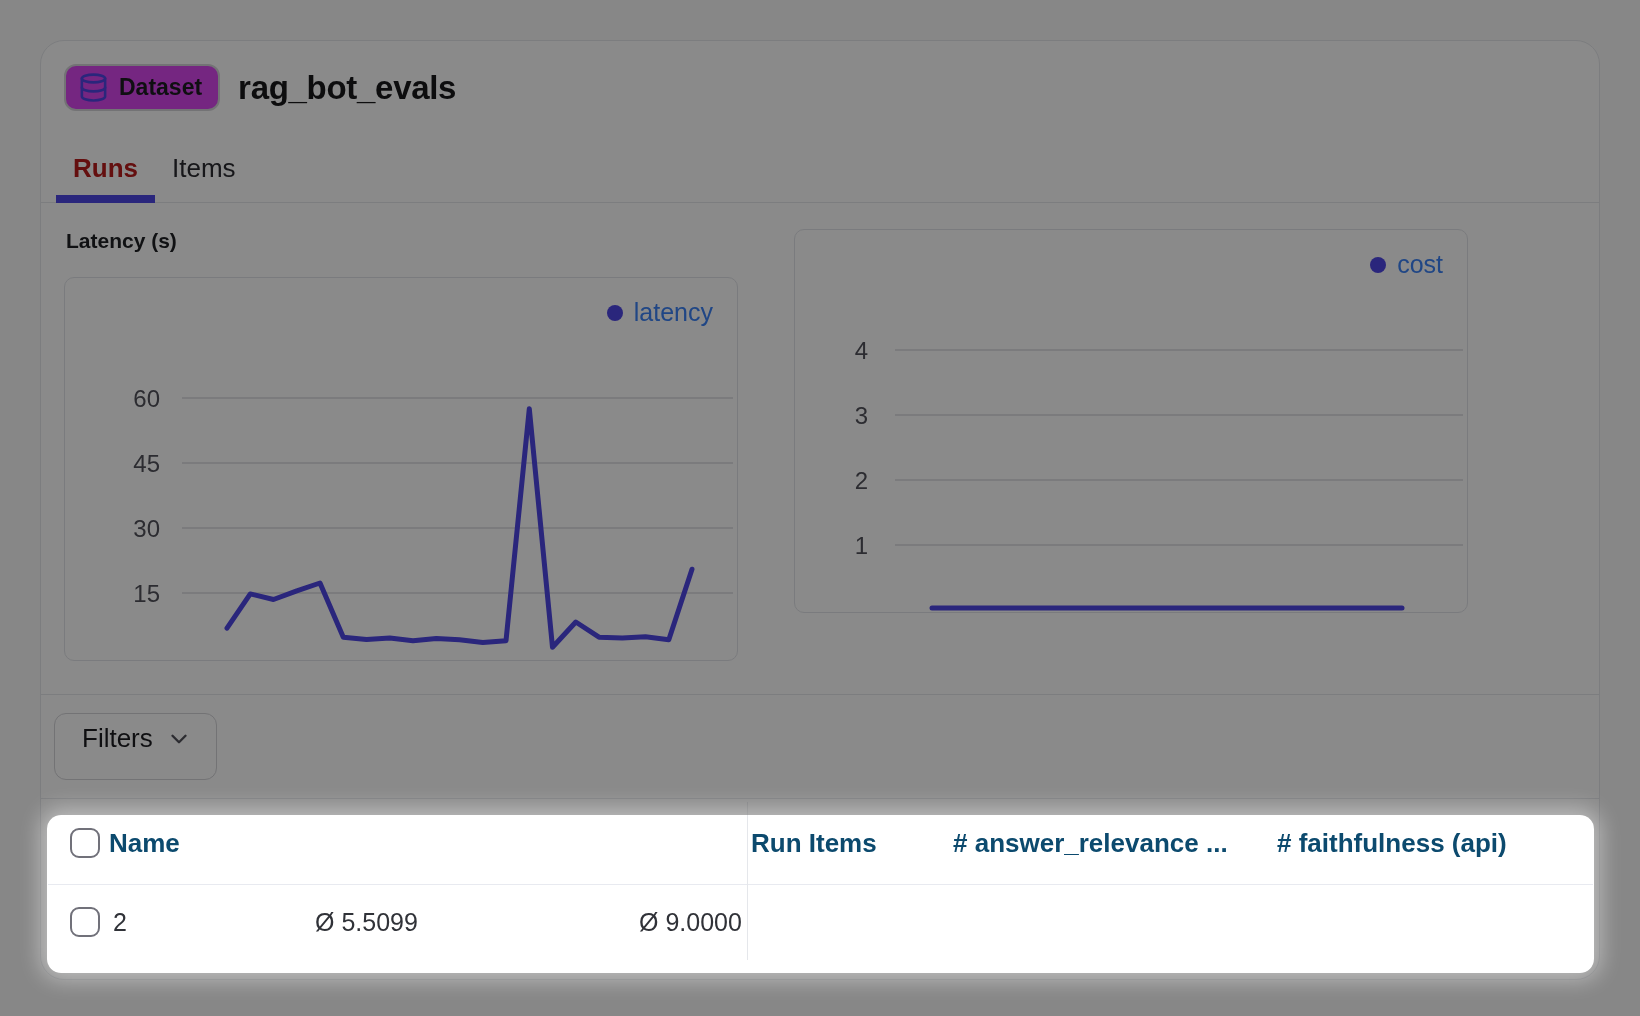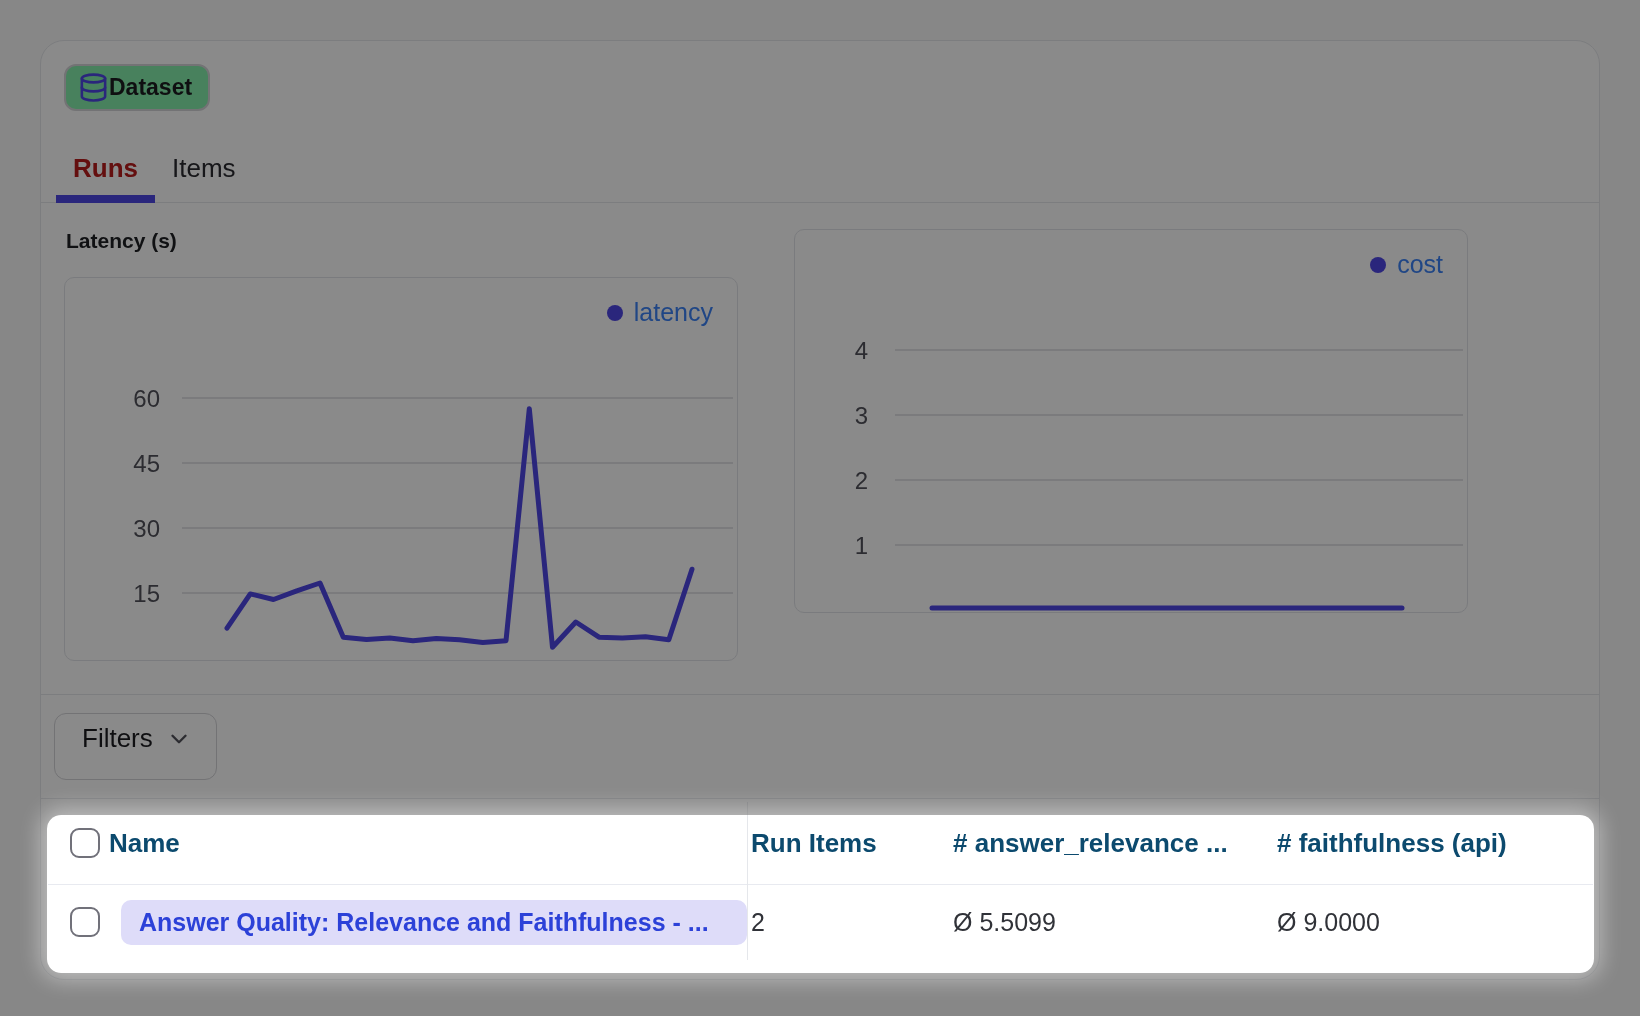--- a/index.html
+++ b/index.html
@@ -9,23 +9,23 @@
   .page { position:absolute; inset:0; }
 
   .card {
     position:absolute; left:40px; top:40px; width:1560px; height:940px;
     background:#ffffff; border:1px solid #e5e7eb; border-radius:24px;
   }
 
   
   .card-header { display:flex; align-items:center; gap:18px; padding:23px 0 0 23px; }
   .badge {
-    display:inline-flex; align-items:center; 
+    display:inline-flex; align-items:center; gap:10px;
     border:2px solid #d4d4d8; border-radius:12px; padding:6px 16px 6px 12px;
-    background:#86efac;
+    background:#d946ef;
   }
   .badge-label { font-size:23px; font-weight:700; color:#1c1c21; }
   .page-title { font-size:33px; font-weight:700; color:#18181b; letter-spacing:-0.3px; }
 
   
   .tabs { display:flex; padding-left:15px; margin-top:28px; border-bottom:1px solid #e5e7eb; }
   .tab { position:relative; padding:14px 17px 18px 17px; font-size:26px; font-weight:500; color:#2b2b31; cursor:pointer; }
   .tab.active { font-weight:600; color:#b91c1c; }
   .tab.active::after { content:""; position:absolute; left:0; right:0; bottom:-1px; height:8px; background:#4f46e5; }
 
@@ -82,20 +82,21 @@
 
     <div class="card-header">
       <span class="badge">
         <svg width="31" height="31" viewBox="0 0 24 24" fill="none" stroke="#4f46e5" stroke-width="2" stroke-linecap="round" stroke-linejoin="round">
           <ellipse cx="12" cy="5" rx="9" ry="3"></ellipse>
           <path d="M3 5v14c0 1.66 4 3 9 3s9-1.34 9-3V5"></path>
           <path d="M3 12c0 1.66 4 3 9 3s9-1.34 9-3"></path>
         </svg>
         <span class="badge-label">Dataset</span>
       </span>
+      <h1 class="page-title">rag_bot_evals</h1>
     </div>
 
     <div class="tabs">
       <div class="tab active"><span>Runs</span></div>
       <div class="tab"><span>Items</span></div>
     </div>
 
     <div class="charts">
       <div class="chart-block">
         <div class="chart-title">Latency (s)</div>
@@ -154,23 +155,20 @@
         </div>
         <div class="c-name th">Name</div>
         <div class="c-run th">Run Items</div>
         <div class="c-ans th"># answer_relevance ...</div>
         <div class="c-faith th"># faithfulness (api)</div>
       </div>
       <div class="trow tbody-row">
         <div class="c-cb">
           <span class="checkbox"></span>
         </div>
-        <div class="c-name">
-          <span class="name-pill">Answer Quality: Relevance and Faithfulness - ...</span>
-        </div>
         <div class="c-run td">2</div>
         <div class="c-ans td">Ø 5.5099</div>
         <div class="c-faith td">Ø 9.0000</div>
       </div>
       <div class="col-divider"></div>
     </div>
 
   </div>
 
   <div class="spotlight"></div>

